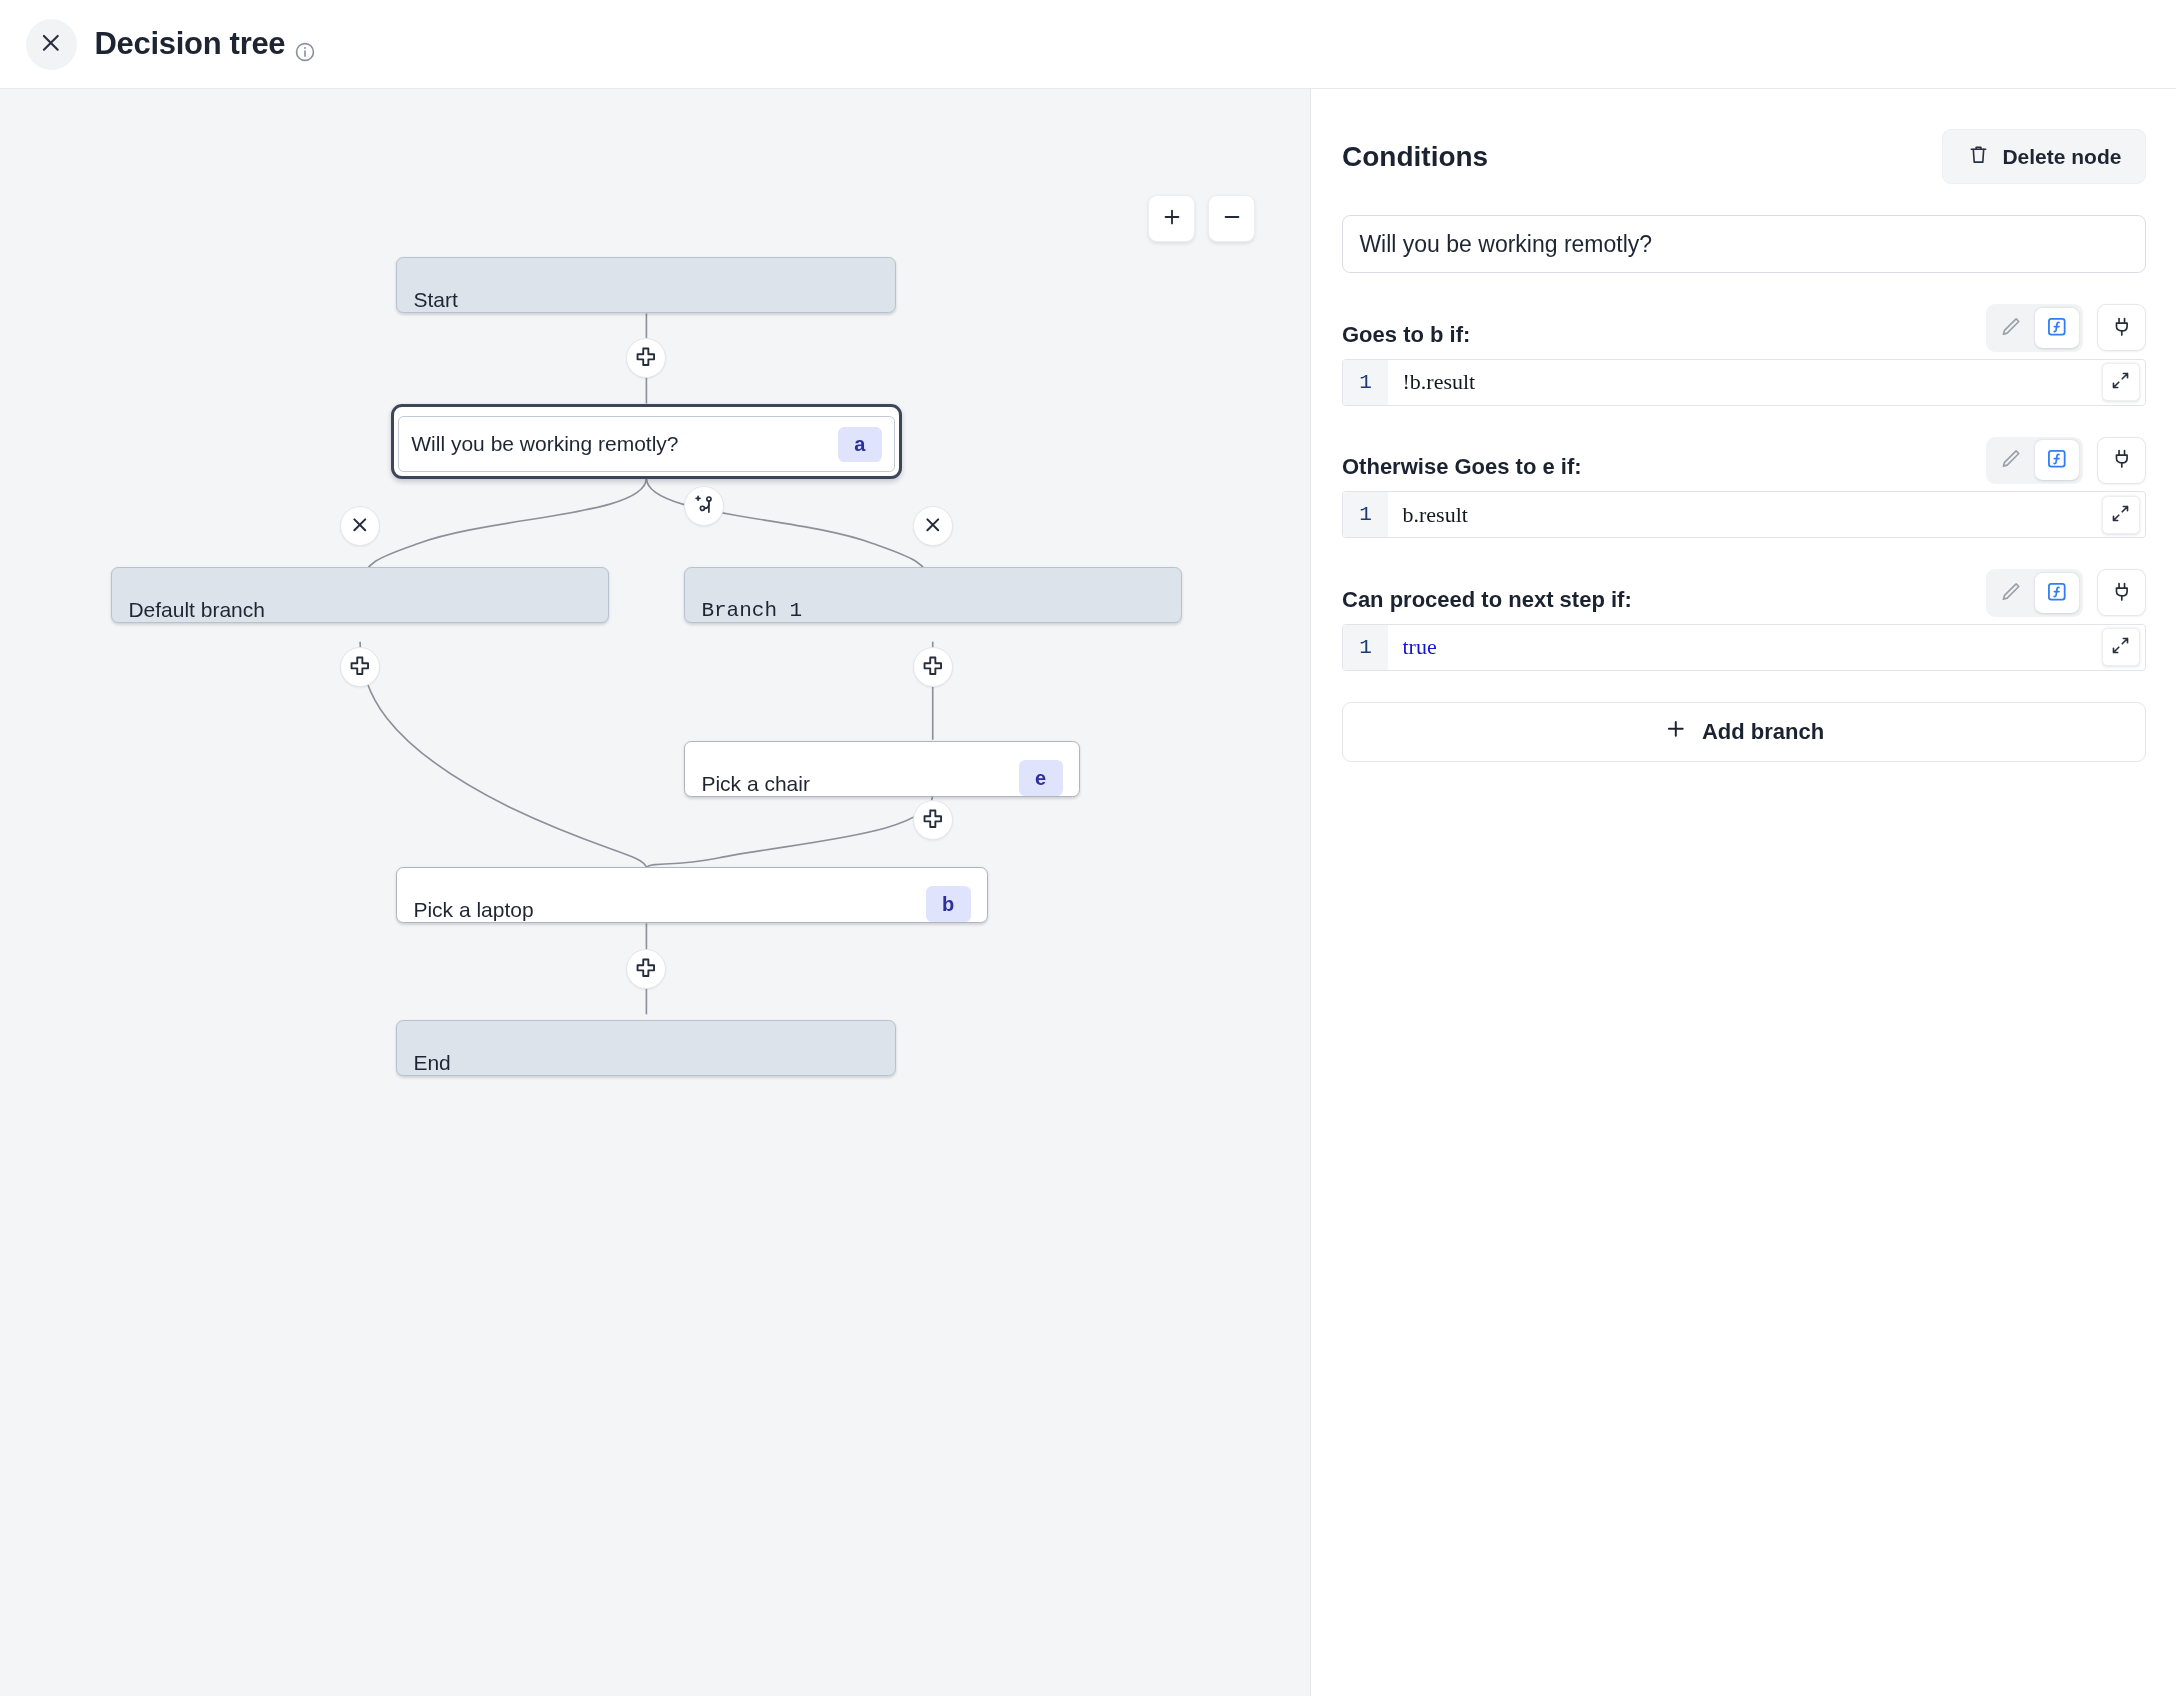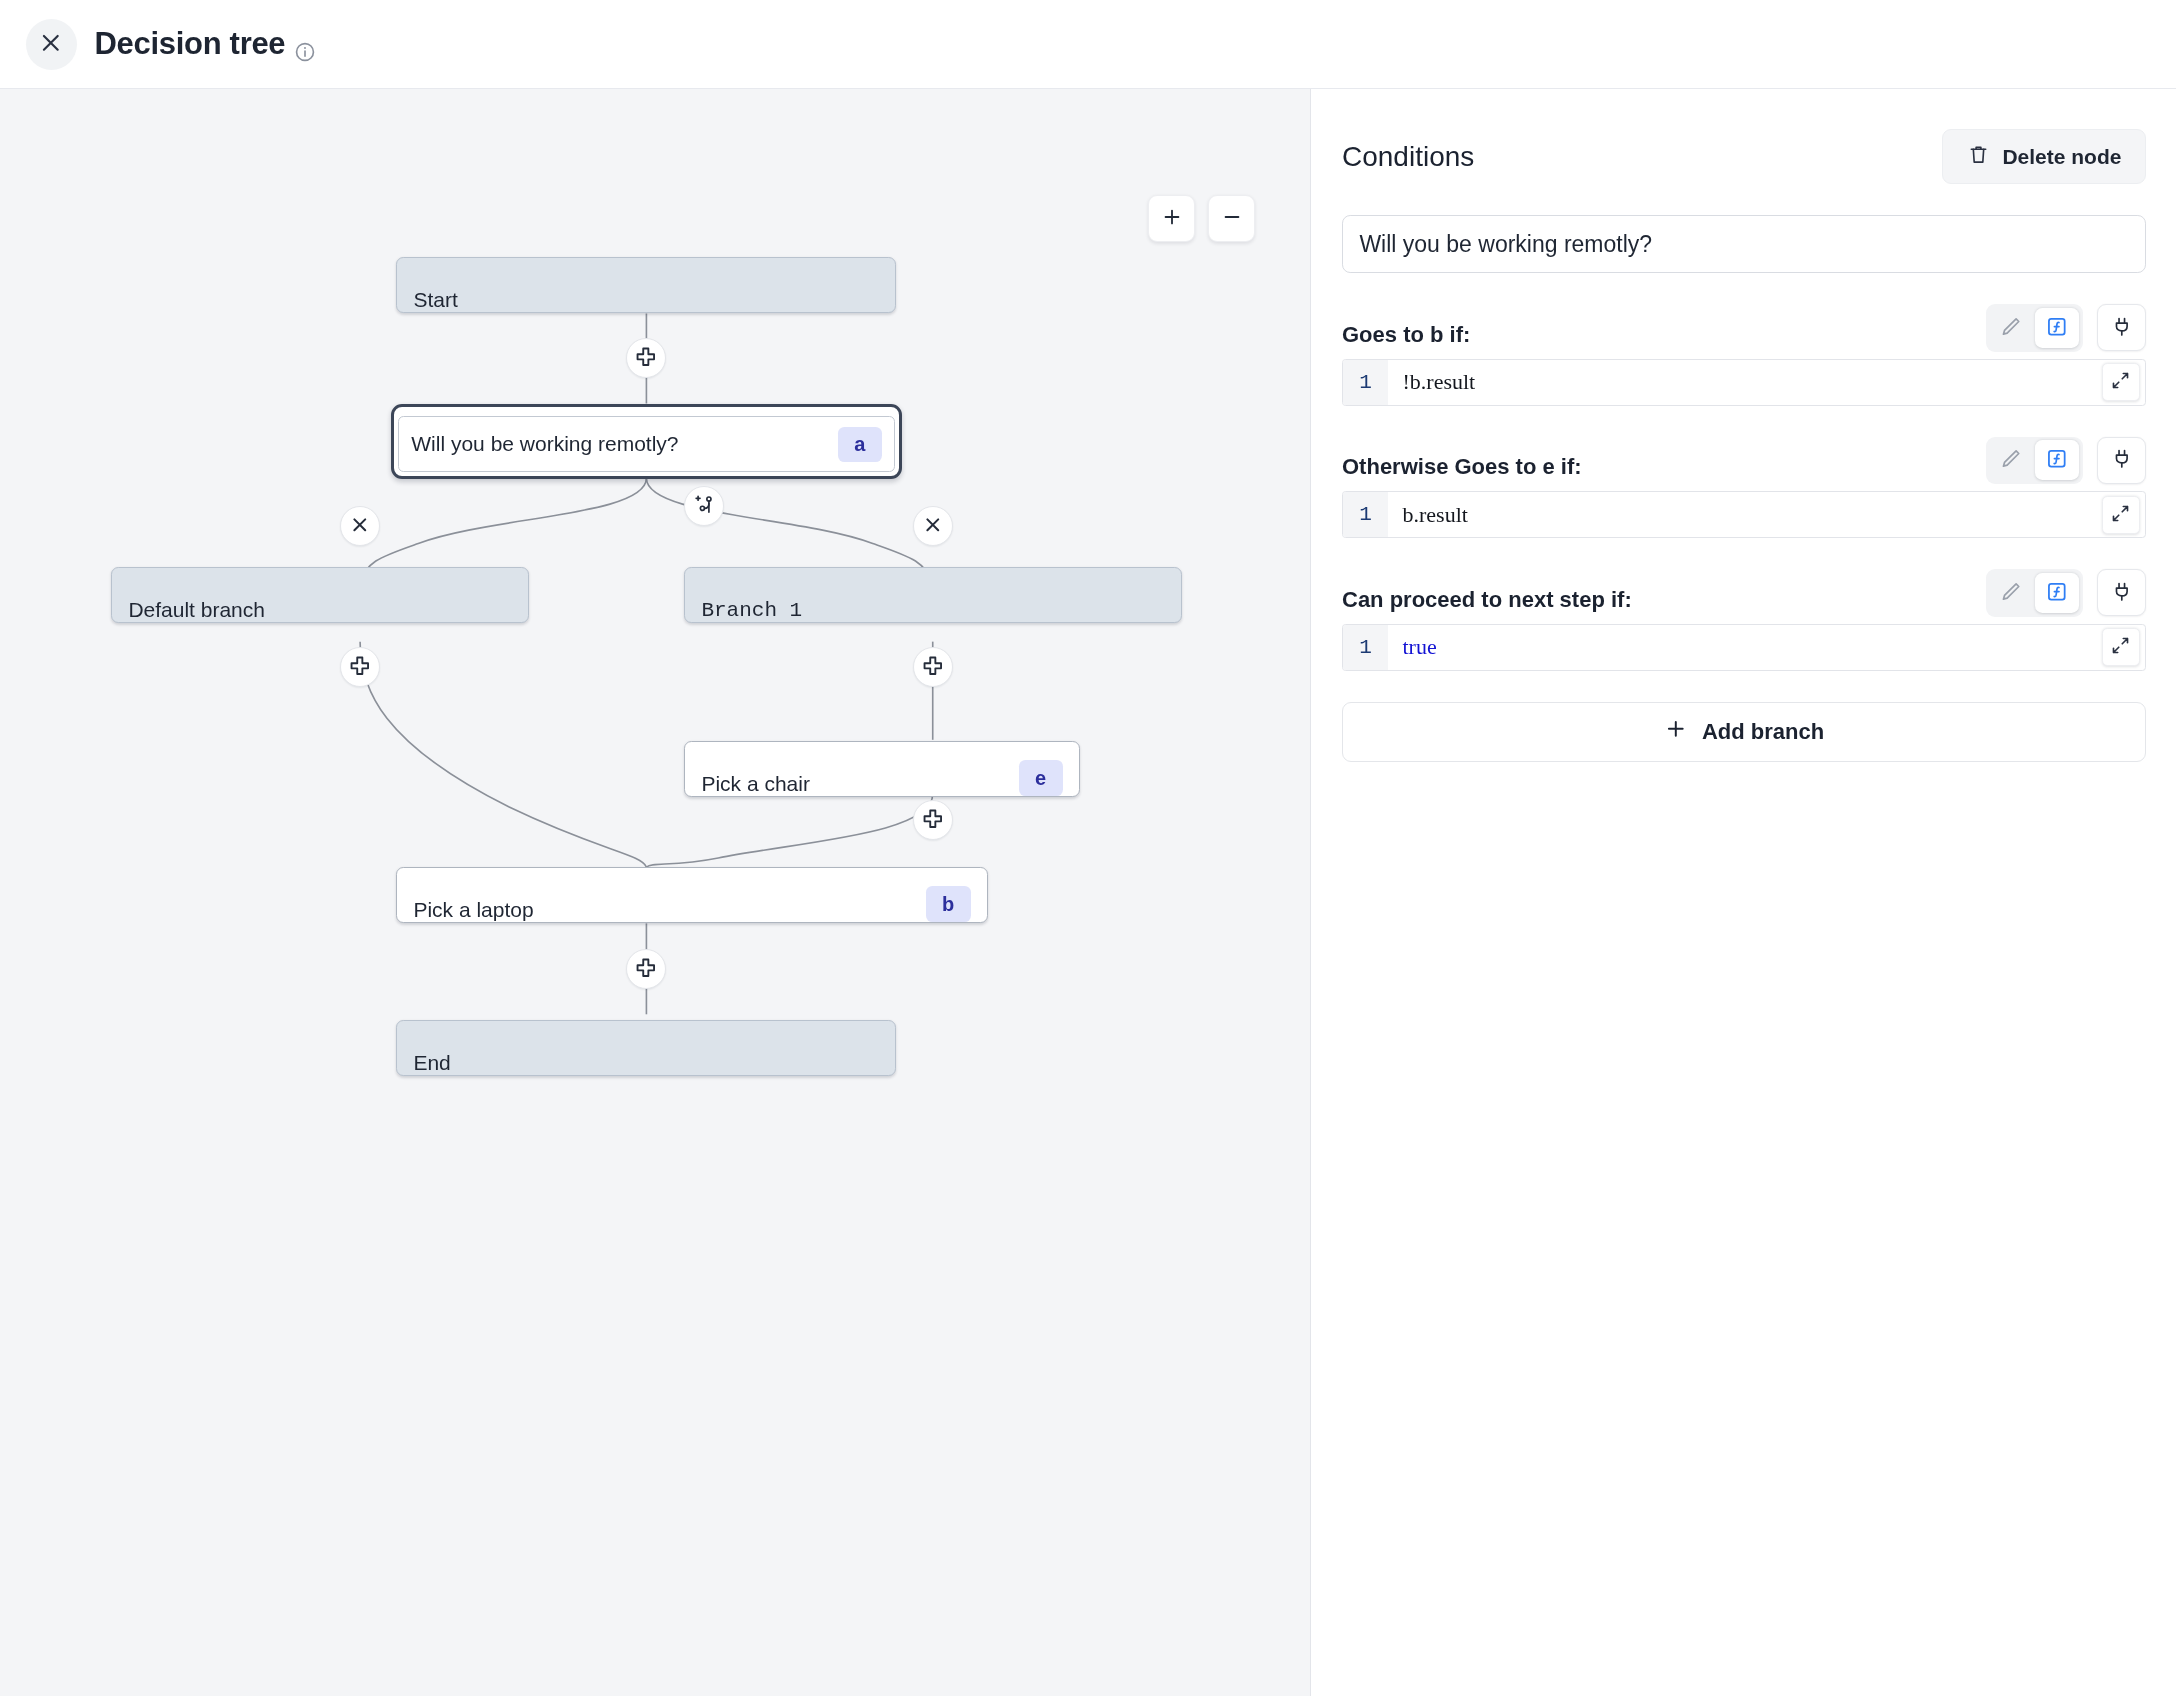--- a/index.html
+++ b/index.html
@@ -149,21 +149,21 @@
     z-index: 2;
     pointer-events: none;
   }
 
   
   .panel-head {
     display: flex; align-items: center;
     justify-content: space-between;
     margin-bottom: 31px;
   }
-  .panel-title { font-size: 28px; font-weight: normal; color: #1b2230; }
+  .panel-title { font-size: 28px; font-weight: bold; color: #1b2230; }
   .delete-btn {
     display: flex; align-items: center; gap: 12.7px;
     background: #f4f5f7;
     border: 0.9px solid #eceef1;
     border-radius: 9px;
     padding: 12.7px 23.6px;
     font-size: 21px;
     color: #1f2633;
     cursor: pointer;
     font-family: "Liberation Sans", sans-serif;
@@ -396,21 +396,21 @@
     </div>
 
     <div class="handle" style="left:913px; top:417px;">
       <span>
         <svg viewBox="0 0 24 24" fill="none" stroke="#252c3a" stroke-width="2.1" stroke-linecap="round">
           <path d="M6.5 6.5 L17.5 17.5 M17.5 6.5 L6.5 17.5"></path>
         </svg>
       </span>
     </div>
 
-    <div class="node terminal" style="left:111px; top:478px; width:418px;">
+    <div class="node terminal" style="left:111px; top:478px; width:498px;">
       <span class="label">Default branch</span>
     </div>
 
     <div class="node terminal" style="left:684px; top:478px; width:498px;font-family:Liberation Mono, monospace;">
       <span class="label">Branch 1</span>
     </div>
 
     <div class="handle" style="left:340px; top:558px;">
       <span>
         <svg viewBox="0 0 24 24" fill="none" stroke="#252c3a" stroke-width="1.9" stroke-linejoin="round">

